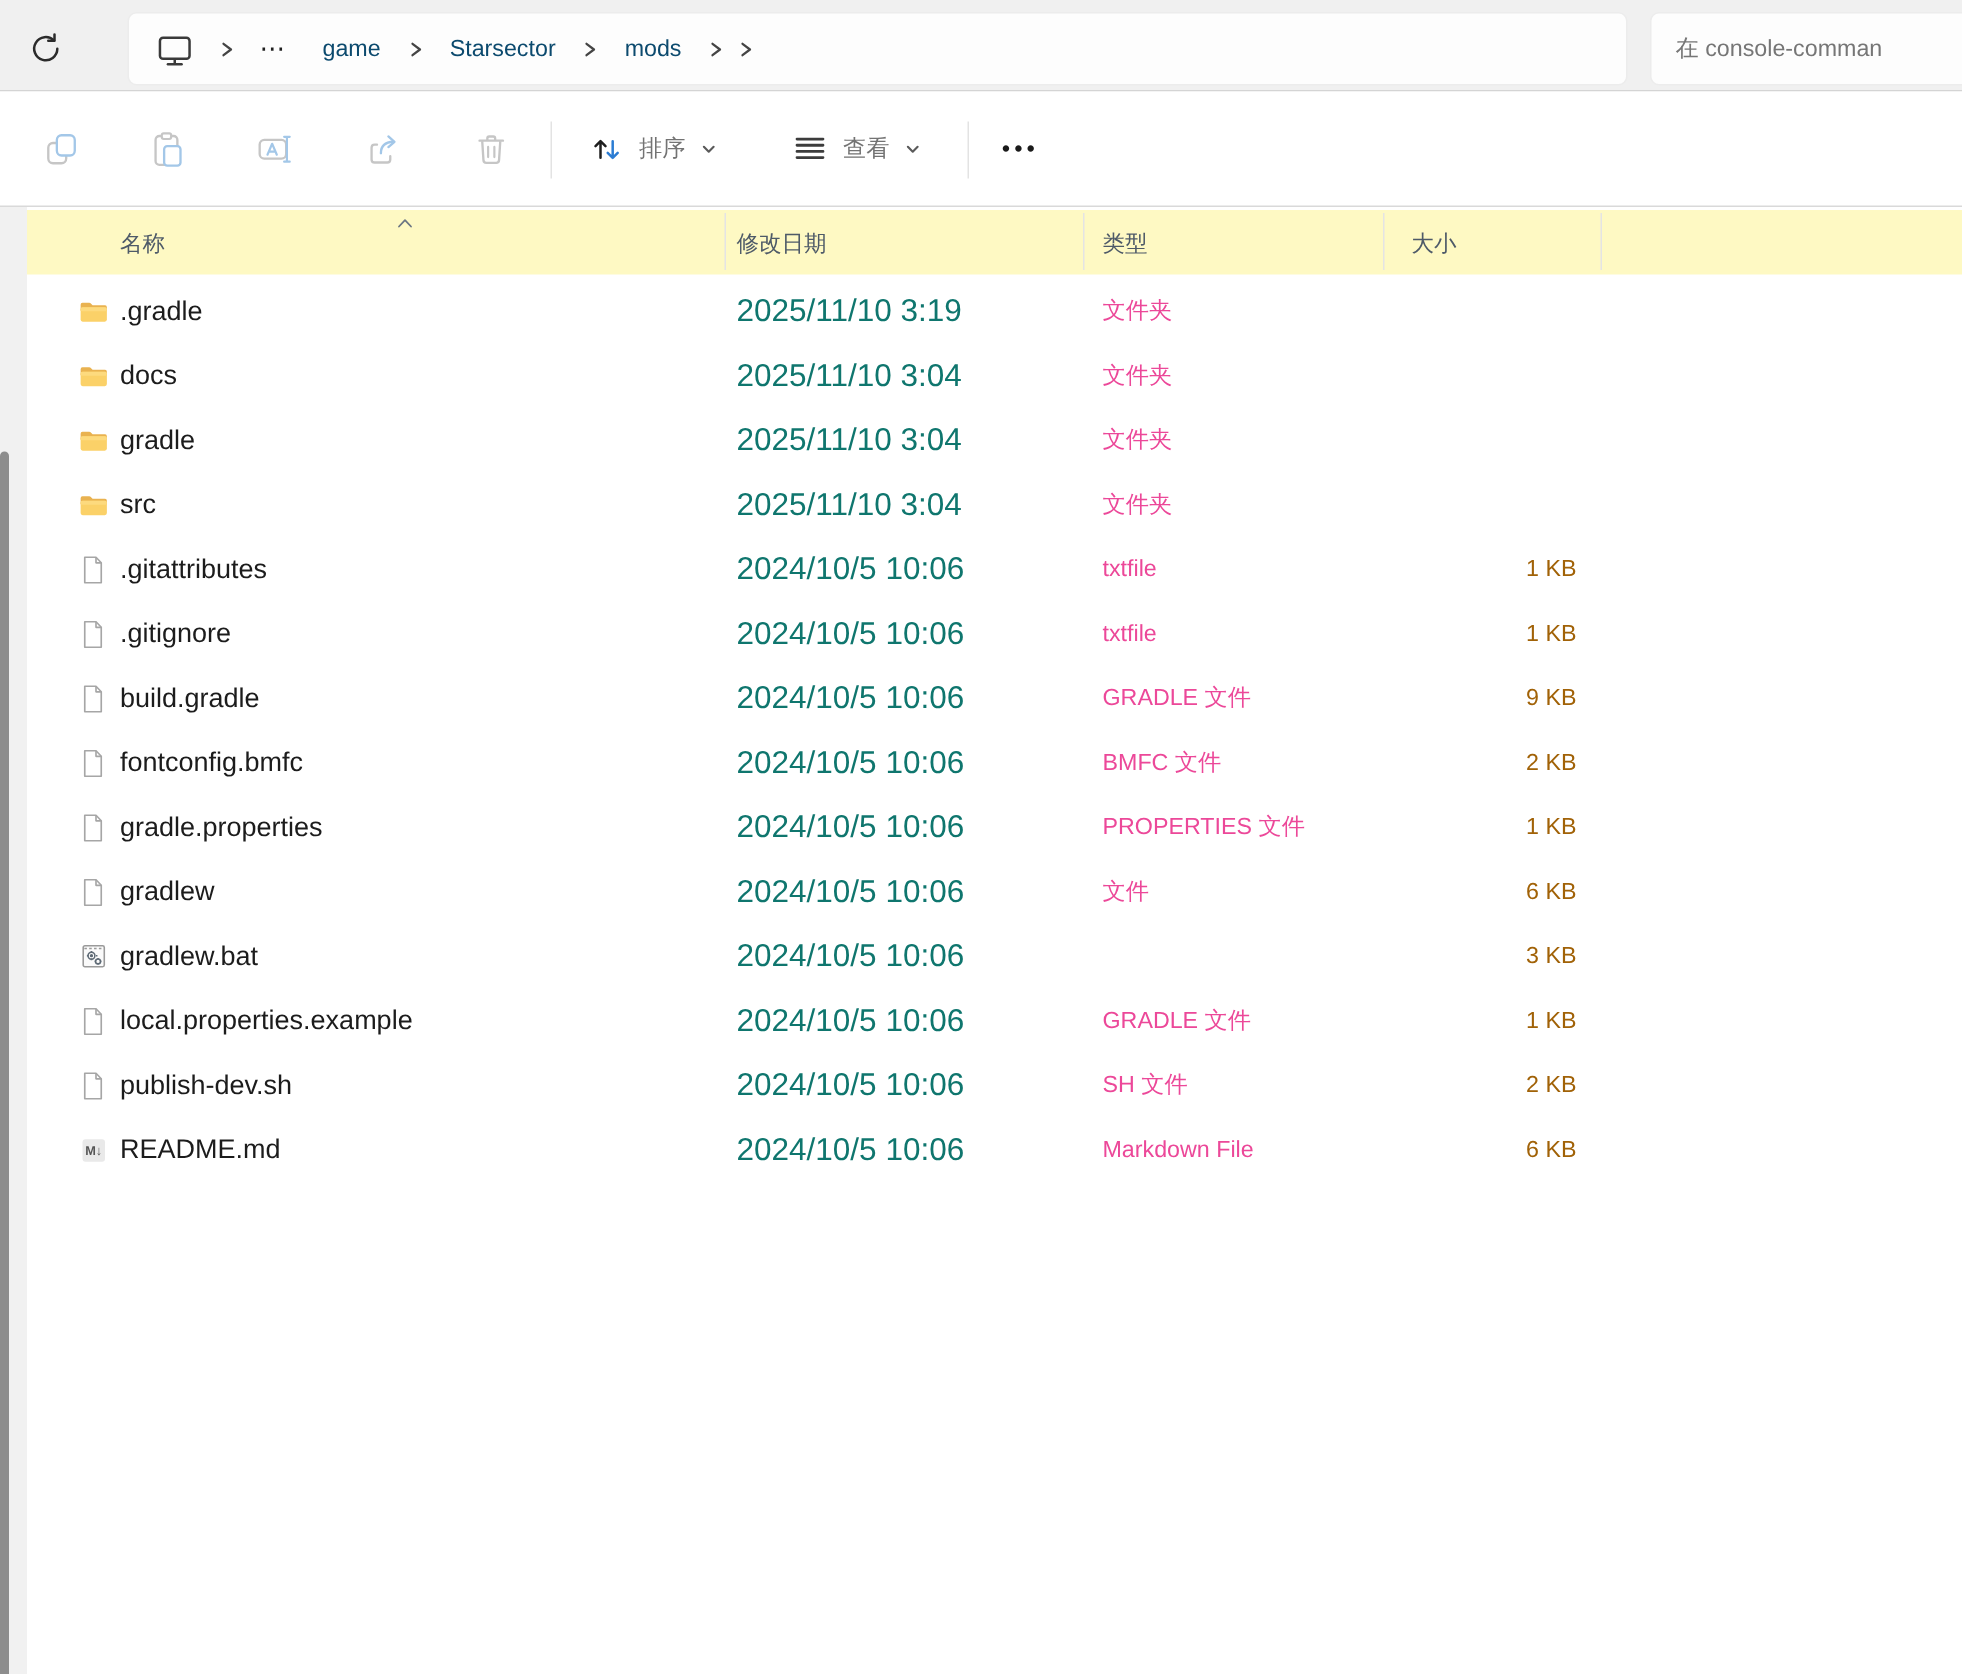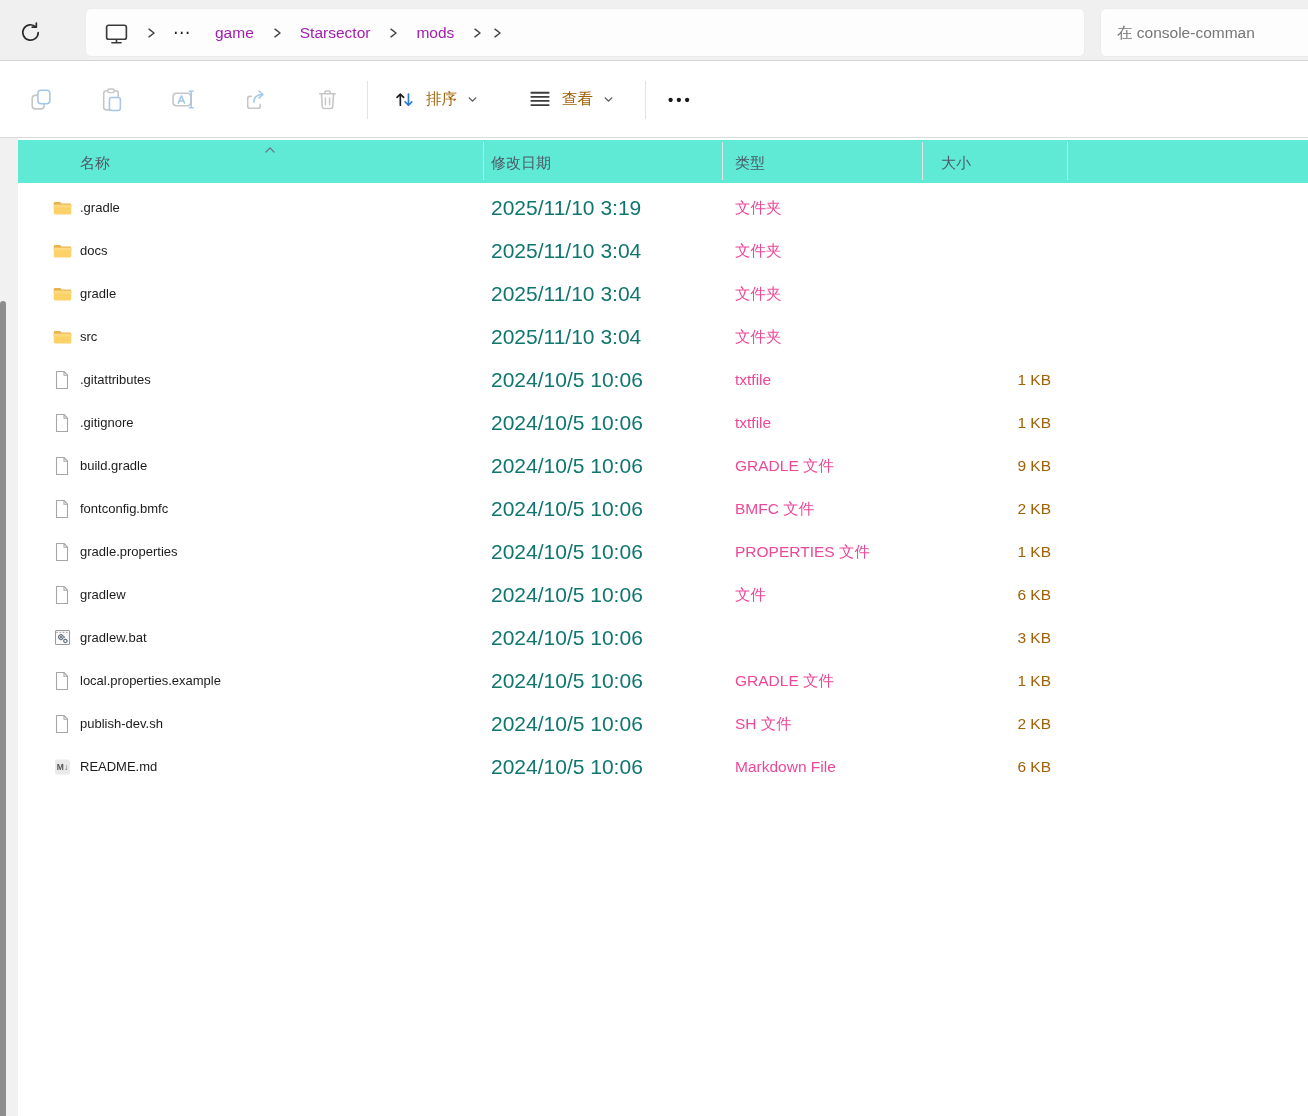--- a/index.html
+++ b/index.html
@@ -4,52 +4,52 @@
 <style>
   * { margin:0; padding:0; box-sizing:border-box; }
   body { font-family:"Liberation Sans","DejaVu Sans",sans-serif; background:#fff; }
   #screen { position:relative; width:1308px; height:1116px; overflow:hidden; background:#ffffff; }
 
   
   .topbar { position:absolute; left:0; top:0; width:1308px; height:60px; background:#f0f0f0; }
   .topbar-divider { position:absolute; left:0; top:60px; width:1308px; height:1px; background:#d4d4d4; }
   .refresh-btn { position:absolute; left:16px; top:18px; width:28px; height:28px; display:flex; align-items:center; justify-content:center; }
   .addressbar { position:absolute; left:85px; top:8px; width:1000px; height:49px; background:#fdfdfd; border:1px solid #ececec; border-radius:6px; display:flex; align-items:center; padding:0 6px; overflow:hidden; }
-  .crumb { padding:0 13px; font-size:15.5px; color:#a21caf; white-space:nowrap; height:36px; line-height:36px; border-radius:4px; }
+  .crumb { padding:0 13px; font-size:15.5px; color:#0c4a6e; white-space:nowrap; height:36px; line-height:36px; border-radius:4px; }
   .crumb-ellipsis { padding:0 12px; font-size:17px; color:#1f1f1f; }
   .crumb-sep { padding:0 3px; display:flex; align-items:center; }
   .crumb-root { padding:0 11px; display:flex; align-items:center; }
   .searchbox { position:absolute; left:1100px; top:8px; width:240px; height:49px; background:#fdfdfd; border:1px solid #ececec; border-radius:6px; display:flex; align-items:center; overflow:hidden; }
   .searchbox input { border:none; outline:none; background:transparent; font-family:inherit; font-size:15.5px; color:#6d6d6d; padding-left:16px; width:100%; }
   .searchbox input::placeholder { color:#767676; opacity:1; }
 
   
   .toolbar { position:absolute; left:0; top:61px; width:1308px; height:76px; background:#ffffff; }
   .toolbar-divider { position:absolute; left:0; top:137px; width:1308px; height:1px; background:#d9d9d9; }
   .tbtn { position:absolute; top:18px; width:40px; height:40px; display:flex; align-items:center; justify-content:center; border-radius:4px; }
   .vdiv { position:absolute; top:20px; width:1px; height:38px; background:#e3e3e3; }
   .labelbtn { position:absolute; top:16px; height:44px; display:flex; align-items:center; gap:9px; padding:0 10px; border-radius:4px; }
-  .labelbtn .lbl { font-size:15.5px; color:#a16207; }
+  .labelbtn .lbl { font-size:15.5px; color:#737373; }
   .morebtn { position:absolute; top:16px; height:44px; display:flex; align-items:center; padding:0 12px; font-size:15px; letter-spacing:3px; color:#1a1a1a; font-weight:bold; }
 
   
   .left-rail { position:absolute; left:0; top:138px; width:18px; height:978px; background:#f1f1f1; }
   .scroll-thumb { position:absolute; left:0px; top:163px; width:6px; height:914px; background:#8d8d8d; border-radius:3px; }
 
   
-  .colheader { position:absolute; left:18px; top:140px; width:1290px; height:43px; background:#5eead4; }
+  .colheader { position:absolute; left:18px; top:140px; width:1290px; height:43px; background:#fef9c3; }
   .hcell { position:absolute; top:0; height:43px; line-height:46px; font-size:15px; color:#4e5a68; white-space:nowrap; }
   .hdiv { position:absolute; top:2px; width:1px; height:38px; background:#e4e4e4; }
   .sort-caret { position:absolute; left:245px; top:1px; }
 
   
   .filelist { position:absolute; left:0; top:186px; width:1308px; }
   .frow { position:relative; width:1308px; height:43px; }
   .frow .icon { position:absolute; left:50px; top:0; width:24px; height:43px; display:flex; align-items:center; justify-content:center; }
-  .frow .c-name { position:absolute; left:80px; top:0; height:43px; line-height:43px; font-size:13px; color:#1c1c1c; white-space:nowrap; }
+  .frow .c-name { position:absolute; left:80px; top:0; height:43px; line-height:43px; font-size:18px; color:#1c1c1c; white-space:nowrap; }
   .frow .c-date { position:absolute; left:491px; top:0; height:43px; line-height:43px; font-size:21px; color:#0f766e; white-space:nowrap; }
   .frow .c-type { position:absolute; left:735px; top:0; height:43px; line-height:43px; font-size:15.5px; color:#ec4899; white-space:nowrap; }
   .frow .c-size { position:absolute; left:922px; top:0; width:129px; height:43px; line-height:43px; font-size:15.5px; color:#a16207; text-align:right; white-space:nowrap; }
 </style>
 </head>
 <body>
 
 <div id="screen">
 
   <div class="topbar">

